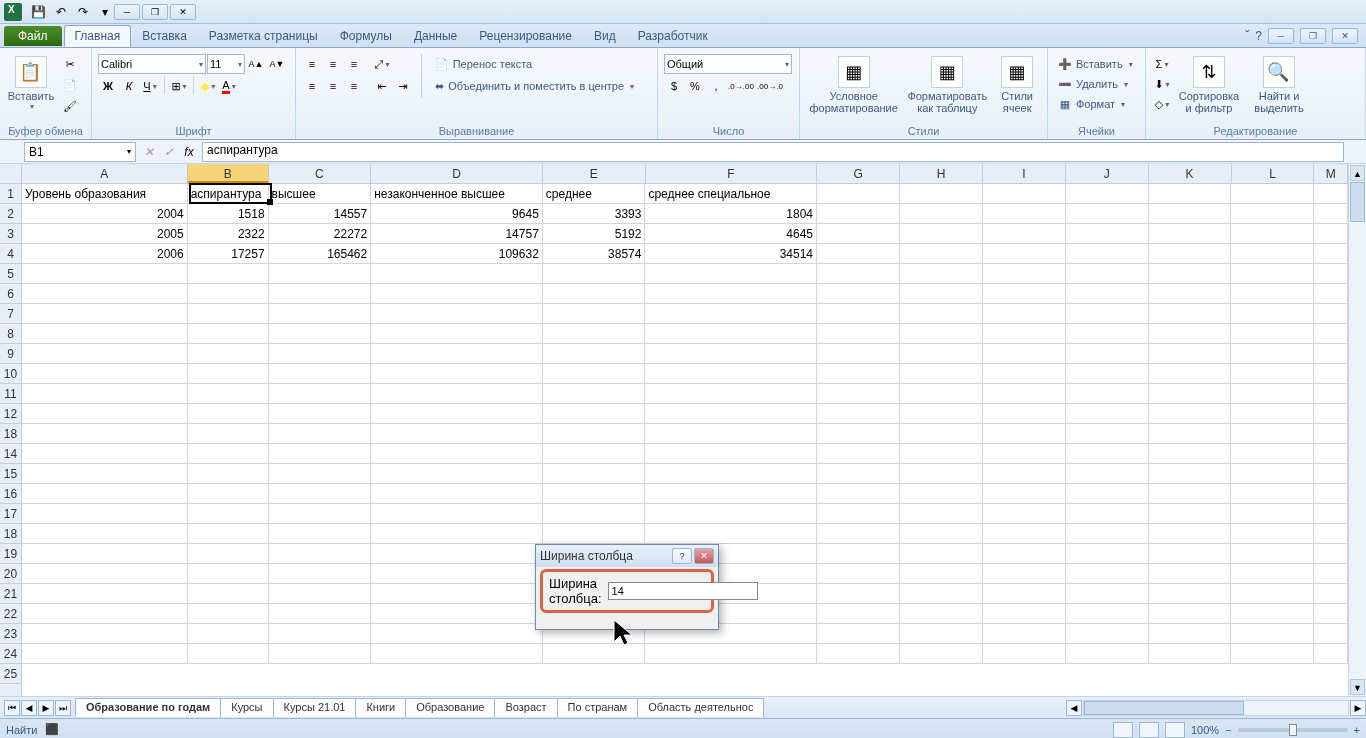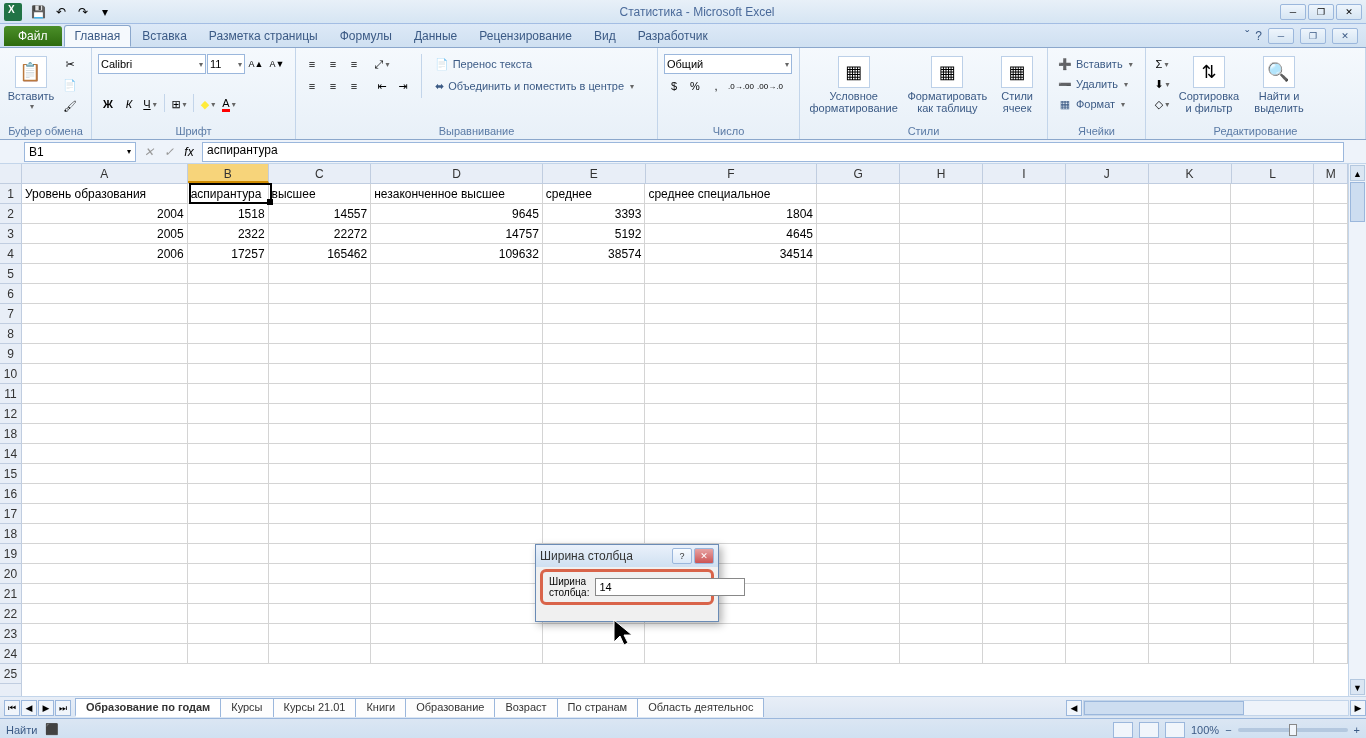--- a/index.html
+++ b/index.html
@@ -69,21 +69,21 @@
 .vscroll .thumb { position:absolute; left:0; right:0; top:0; height:40px; background:#cdddf0; border:1px solid #9bb7dc;cursor:pointer;}
 
 
 .dialog { position:absolute; left:535px; top:380px; width:184px; background:#f0f0f0; border:1px solid #6a8bb5; box-shadow:3px 3px 8px rgba(0,0,0,0.3);}
 .dialog-title { height:22px; background:linear-gradient(#eaf1fb,#cfe0f1); display:flex; align-items:center; padding:0 4px; font-size:12px; color:#333;}
 .dialog-title .t { flex:1;}
 .dialog-title .ctl { width:20px; height:16px; border:1px solid #9bb7dc; background:linear-gradient(#f8fbfe,#dce9f7); margin-left:2px; text-align:center; font-size:9px; line-height:14px; cursor:pointer; border-radius:2px;}
 .dialog-title .ctl.close { background:linear-gradient(#e7a3a3,#c55); color:#fff;}
 .dialog-body { padding:8px; }
 .field-row { display:flex; align-items:center; gap:6px; border:3px solid #d9644a; border-radius:6px; padding:4px 6px; margin:-6px -4px 8px -4px;}
-.field-row label { font-size:10px;}
+.field-row label { font-size:13px;}
 .field-row input { flex:1; height:18px; border:1px solid #888; padding:0 3px; font-size:11px;}
 .dialog-buttons { display:flex; gap:8px; justify-content:center; padding:4px 8px 8px;}
 .dlg-btn { width:66px; height:22px; border:1px solid #888; background:linear-gradient(#fdfdfd,#e4e4e4); font-size:11px; cursor:pointer; border-radius:3px;}
 .dlg-btn.primary { border:1px solid #3c7fb1; box-shadow:0 0 3px #6db3e8;}
 
 
 .cursor-svg { position:absolute; left:612px; top:454px; pointer-events:none;}
 
 
 .tabs-bar { height:22px; background:linear-gradient(#e8eef7,#dbe6f3); border-top:1px solid #c3d5ea; display:flex; align-items:center; font-size:11px;}
@@ -107,21 +107,20 @@
 <body>
 
 <div class="titlebar">
   <div class="excel-icon"></div>
   <div class="qat">
     <div class="qat-btn">💾</div>
     <div class="qat-btn">↶</div>
     <div class="qat-btn">↷</div>
     <div class="qat-btn">▾</div>
   </div>
-  <div class="title">Статистика - Microsoft Excel</div>
   <div class="win-controls">
     <div class="win-btn">─</div>
     <div class="win-btn">❐</div>
     <div class="win-btn">✕</div>
   </div>
 </div>
 
 <div class="ribbon-tabs">
   <div class="file-tab">Файл</div>
   <div id="tabs-holder" style="display: flex;">
@@ -155,21 +154,21 @@
       <div class="col">
         <div class="small-btn">✂</div>
         <div class="small-btn">📄</div>
         <div class="small-btn">🖌</div>
       </div>
     </div>
     <div class="group-label">Буфер обмена</div>
   </div>
 
   <div class="group" style="width:204px">
-    <div class="group-content col" style="gap:20px;width:100%">
+    <div class="group-content col" style="gap:2px;width:100%">
       <div class="row">
         <div class="combo" style="width:108px">
             <span>Calibri</span>
             <span class="dd">▾</span>
           </div>
         <div class="combo" style="width:38px">
             <span>11</span>
             <span class="dd">▾</span>
           </div>
         <div class="small-btn" style="font-size:9px">A▲</div>

